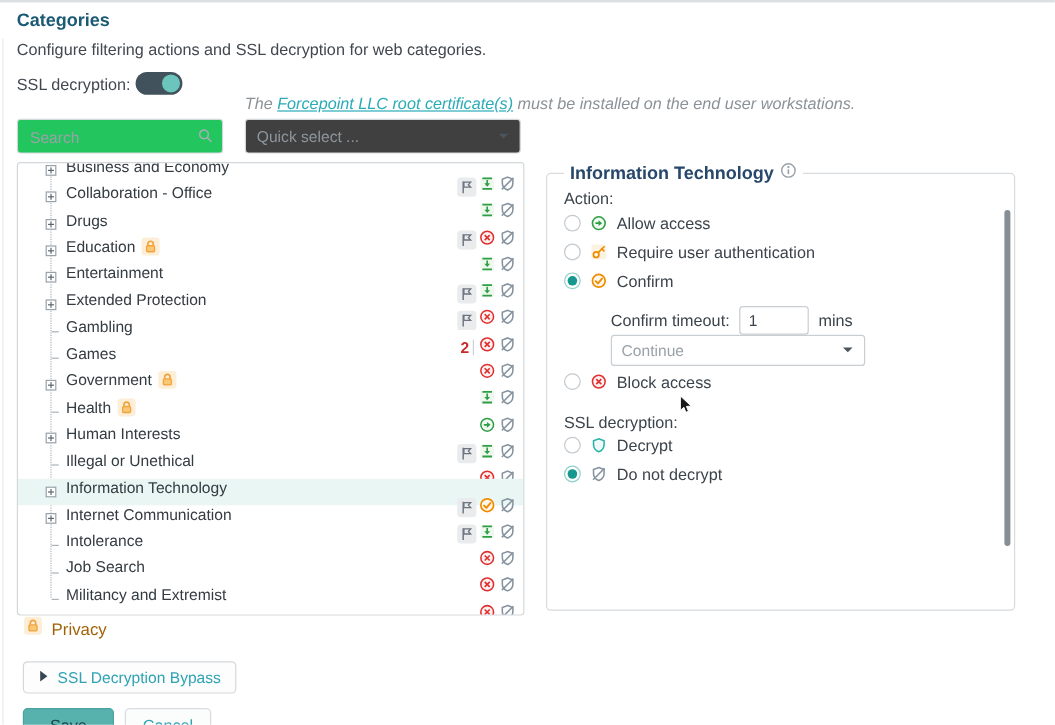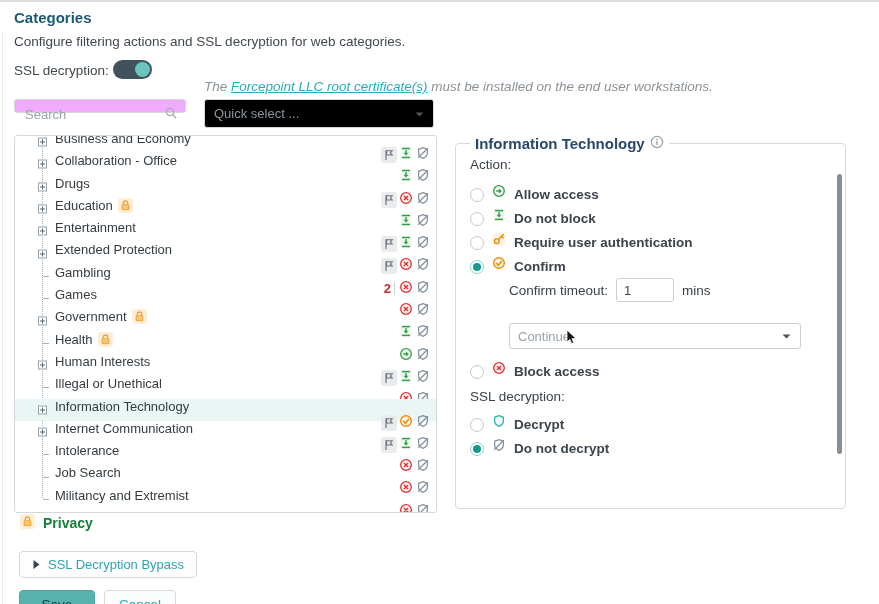--- a/index.html
+++ b/index.html
@@ -9,25 +9,25 @@
     font-family:"Liberation Sans","DejaVu Sans",sans-serif;color:#3c454d;
   }
   .left-edge{position:absolute;left:2px;top:30px;bottom:0;width:1px;background:#e7eaec;}
   .page-title{position:absolute;left:14px;top:7px;font-size:15px;font-weight:bold;color:#1b5a74;}
   .desc{position:absolute;left:14px;top:32px;font-size:13.5px;color:#41484f;}
   .ssl-row-label{position:absolute;left:14px;top:61px;font-size:13.5px;color:#41484f;}
   .toggle{position:absolute;left:113px;top:58px;width:39px;height:19px;border-radius:10px;background:#41525c;cursor:pointer;}
   .toggle .knob{position:absolute;right:2px;top:2px;width:15px;height:15px;border-radius:50%;background:#6cc5bd;}
   .notice{position:absolute;left:204px;top:61px;font-size:13.5px;font-style:italic;color:#8b9298;margin-top:16px;}
   .notice a{color:#2aabb8;text-decoration:underline;cursor:pointer;}
-  .searchbox{position:absolute;left:14px;top:97px;width:172px;height:14px;border:1px solid #d3d8db;border-radius:3px;box-sizing:border-box;background:#f0abfc;}
+  .searchbox{position:absolute;left:14px;top:97px;width:172px;height:29px;border:1px solid #d3d8db;border-radius:3px;box-sizing:border-box;background:#22c55e;}
   .searchbox input{border:0;outline:0;background:transparent;width:140px;height:25px;margin:1px 0 0 8px;font-size:13px;color:#3c454d;font-family:inherit;}
   .searchbox input::placeholder{color:#9aa2a9;}
   .searchbox .mag{position:absolute;right:7px;top:6px;}
-  .quickselect{position:absolute;left:204px;top:97px;width:230px;height:29px;border:1px solid #d3d8db;border-radius:3px;box-sizing:border-box;background:#000000;cursor:pointer;display:flex;align-items:center;}
+  .quickselect{position:absolute;left:204px;top:97px;width:230px;height:29px;border:1px solid #d3d8db;border-radius:3px;box-sizing:border-box;background:#404040;cursor:pointer;display:flex;align-items:center;}
   .quickselect .qs-text{flex:1;margin-left:9px;font-size:13px;color:#8d959c;}
   .quickselect .caret{margin-right:8px;}
 
   .treebox{position:absolute;left:14px;top:133px;width:423px;height:378px;border:1px solid #d3d8db;border-radius:3px;box-sizing:border-box;background:#fff;overflow:hidden;}
   .tree-inner{position:absolute;left:0;top:-5px;right:0;}
   .guide{position:absolute;left:27px;top:6px;bottom:14px;width:0;border-left:1px dotted #aab3ba;}
   .trow{position:relative;height:22.3px;display:flex;cursor:pointer;flex-direction:column;}
   .trow.selected{background:#e9f6f3;}
   .trow .marker{position:absolute;left:23px;top:50%;transform:translateY(-50%);width:9px;height:9px;background:#fff;border:1px solid #98a2ab;box-sizing:border-box;}
   .trow .marker::before,.trow .marker::after{content:"";position:absolute;background:#5d6770;}
@@ -39,38 +39,38 @@
   .slot{width:17px;display:flex;justify-content:center;align-items:center;}
   .slotA{width:20px;justify-content:flex-end;}
   .badge2{color:#c92a2a;font-size:13px;font-weight:bold;margin-right:3px;}
   .bdiv{width:1px;height:13px;background:#ccd2d6;margin-right:2px;}
   .icbg{display:inline-flex;background:#e9ebed;border-radius:3px;padding:1px;}
   .lockbg{display:inline-flex;background:#fdeed8;border-radius:3px;padding:1px;}
 
   fieldset.panel{position:absolute;left:455px;top:133px;width:391px;height:374px;box-sizing:border-box;border:1px solid #d7dbde;border-radius:4px;margin:0;padding:2px 12px 8px 14px;background:#fff;}
   fieldset.panel legend{font-size:15px;font-weight:bold;color:#27476b;padding:0 5px;display:flex;align-items:center;gap:5px;}
   .plabel{font-size:13.5px;color:#3b434b;margin:3px 0 6px 0;}
-  .opt{display:flex;align-items:flex-end;gap:8px;height:24px;cursor:pointer;font-weight:bold;}
+  .opt{display:flex;align-items:flex-start;gap:8px;height:24px;cursor:pointer;}
   .opt .olabel{font-size:13.5px;color:#3b434b;}
   .radio{width:14px;height:14px;border-radius:50%;border:1px solid #c3c9ce;background:#fff;box-sizing:border-box;position:relative;flex:0 0 auto;}
   .radio.sel{border-color:#8fd0ca;}
   .radio.sel::after{content:"";position:absolute;inset:2px;border-radius:50%;background:#16988e;}
   .confirm-details{margin:4px 0 6px 39px;}
   .ct-row{display:flex;align-items:center;gap:8px;}
   .ct-row .ctlabel{font-size:13.5px;color:#3b434b;}
   .ct-row input{width:58px;height:24px;border:1px solid #c9ced2;border-radius:3px;box-sizing:border-box;padding-left:7px;font-size:13px;color:#3c454d;font-family:inherit;outline:none;}
   .cp-label{font-size:13.5px;color:#3b434b;margin:7px 0 3px 0;}
-  .cp-select{width:292px;height:26px;border:1px solid #c9ced2;border-radius:3px;box-sizing:border-box;background:#fff;display:flex;align-items:center;cursor:pointer;margin-top:21px;}
+  .cp-select{width:212px;height:26px;border:1px solid #c9ced2;border-radius:3px;box-sizing:border-box;background:#fff;display:flex;align-items:center;cursor:pointer;}
   .cp-select .cp-text{flex:1;margin-left:8px;font-size:13px;color:#9aa2a9;}
   .cp-select .caret{margin-right:8px;}
   .ssl-label{font-size:13.5px;color:#3b434b;margin:10px 0 4px 0;}
   .pscroll{position:absolute;right:3px;top:22px;width:5px;height:280px;border-radius:3px;background:#868e96;cursor:pointer;}
 
   .privacy{position:absolute;left:20px;top:512px;display:flex;align-items:center;gap:8px;}
-  .privacy .ptext{font-size:14px;color:#15803d;font-weight:bold;}
+  .privacy .ptext{font-size:14px;color:#a16207;}
   .bypass-btn{position:absolute;left:19px;top:549px;height:27px;padding:0 12px;border:1px solid #d3d8db;border-radius:4px;background:#fdfdfd;display:inline-flex;align-items:center;gap:7px;cursor:pointer;box-sizing:border-box;}
   .bypass-btn .btext{font-size:13px;color:#2fa3b4;}
   .save-btn{position:absolute;left:19px;top:588px;width:74px;height:27px;border:1px solid #4aa39f;border-radius:4px;background:#57b1ac;color:#17414b;font-size:13.5px;display:flex;align-items:center;justify-content:center;cursor:pointer;}
   .cancel-btn{position:absolute;left:104px;top:588px;width:70px;height:27px;border:1px solid #d8dcdf;border-radius:4px;background:#fbfcfc;color:#2fa3b4;font-size:13.5px;display:flex;align-items:center;justify-content:center;cursor:pointer;}
   .cursor{position:absolute;left:564px;top:327px;pointer-events:none;}
 </style>
 </head>
 <body>
 
 <div class="left-edge"></div>
@@ -566,31 +566,20 @@
   <div class="plabel">Action:</div>
   <div id="actions-top">
       <div class="opt">
         <span class="radio"></span>
         <span><svg width="14" height="14" viewBox="0 0 14 14">
             <circle cx="7" cy="7" r="5.3" fill="#f0faf0" stroke="#2f9e44" stroke-width="1.3"></circle>
             <line x1="4.2" y1="7" x2="7.2" y2="7" stroke="#2f9e44" stroke-width="1.4"></line>
             <path d="M6.8 4.6L9.8 7l-3 2.4z" fill="#2f9e44"></path>
           </svg></span>
         <span class="olabel">Allow access</span>
-      </div>
-      <div class="opt">
-        <span class="radio"></span>
-        <span><svg width="14" height="14" viewBox="0 0 14 14">
-            <rect x="1.4" y="1.4" width="11.2" height="11.2" rx="1.5" fill="#eef8ee"></rect>
-            <line x1="3" y1="2.6" x2="11" y2="2.6" stroke="#2f9e44" stroke-width="1.5"></line>
-            <line x1="3" y1="11.4" x2="11" y2="11.4" stroke="#2f9e44" stroke-width="1.5"></line>
-            <line x1="7" y1="4" x2="7" y2="7.4" stroke="#2f9e44" stroke-width="1.4"></line>
-            <path d="M4.6 6.8L7 9.6l2.4-2.8z" fill="#2f9e44"></path>
-          </svg></span>
-        <span class="olabel">Do not block</span>
       </div>
       <div class="opt">
         <span class="radio"></span>
         <span><svg width="14" height="14" viewBox="0 0 14 14">
             <rect x="0.8" y="0.8" width="12.4" height="12.4" rx="2" fill="#fdf3e3"></rect>
             <circle cx="4.8" cy="9.2" r="2.3" fill="none" stroke="#f08c00" stroke-width="1.4"></circle>
             <line x1="6.5" y1="7.5" x2="11.4" y2="2.6" stroke="#f08c00" stroke-width="1.4" stroke-linecap="round"></line>
             <line x1="9.6" y1="4.4" x2="11.2" y2="6" stroke="#f08c00" stroke-width="1.4" stroke-linecap="round"></line>
           </svg></span>
         <span class="olabel">Require user authentication</span>

